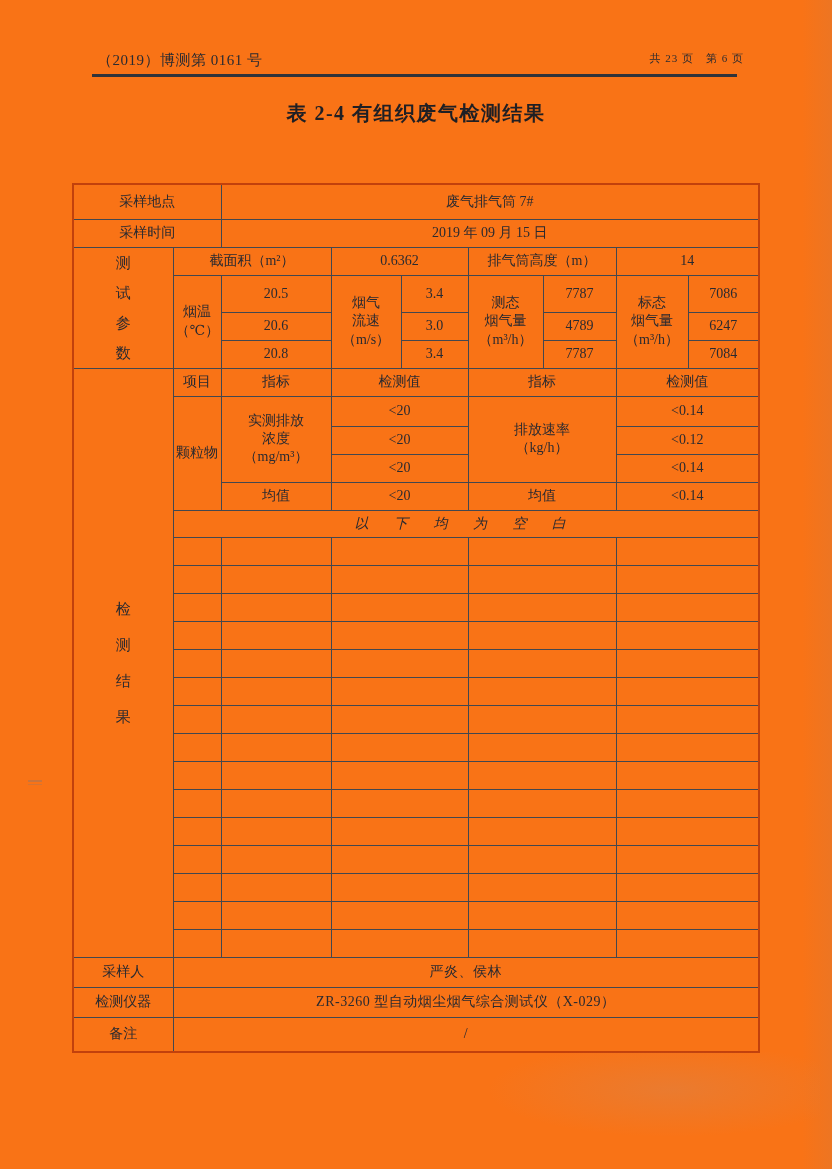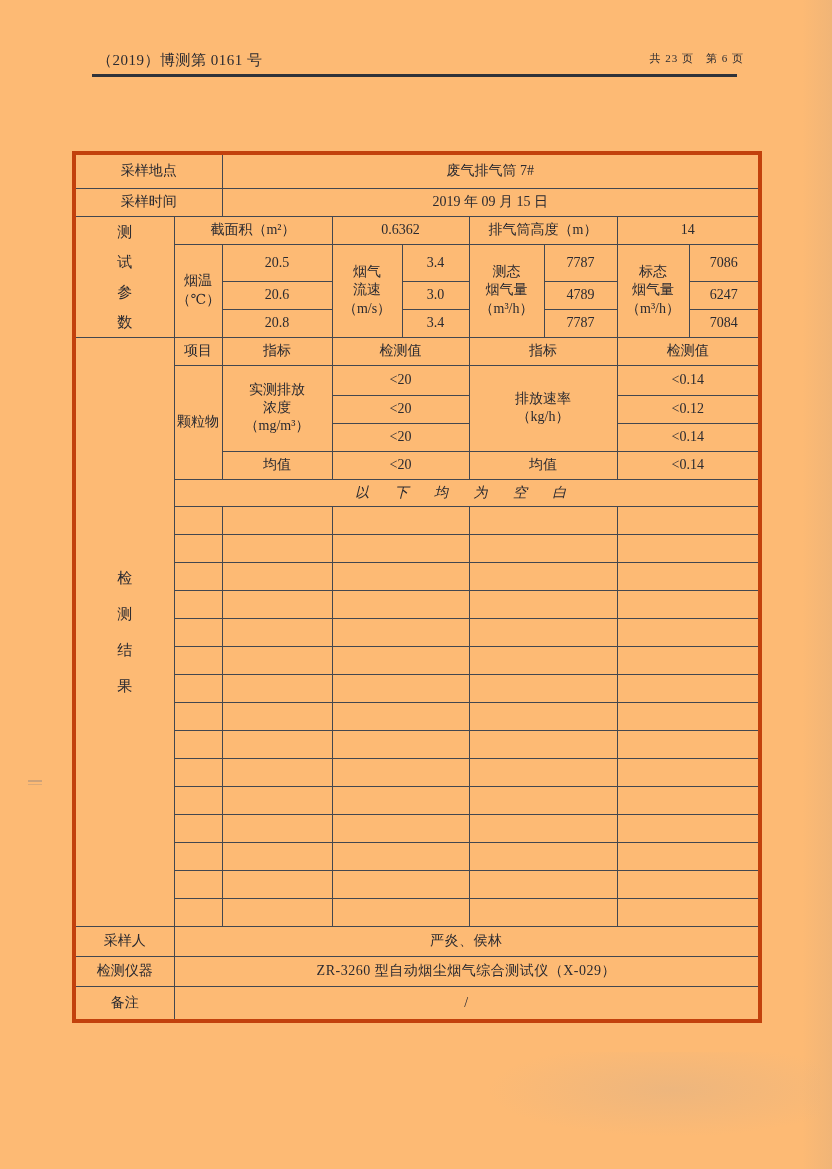--- a/index.html
+++ b/index.html
@@ -1,20 +1,20 @@
 <!DOCTYPE html>
 <html><head>
 <meta charset="utf-8">
 <style>
   * { margin:0; padding:0; box-sizing:border-box; }
   html,body { background:#ffffff; }
   .page {
     position:relative;
     width:832px; height:1169px;
-    background:#fdba74;
+    background:#f97316;
     font-family:"Liberation Serif","DejaVu Serif",serif;
     color:#26262c;
     overflow:hidden;
   }
   
   .shade-right {
     position:absolute; top:0; right:0; width:30px; height:100%;
     background:linear-gradient(to left, rgba(130,134,144,0.10), rgba(130,134,144,0));
   }
   .smudge-bottom {
@@ -48,37 +48,38 @@
     width:686px;
     border-collapse:collapse; table-layout:fixed;
     font-size:14px; color:#2a2a30;
   }
   table.report td {
     border:1px solid #43474f;
     text-align:center; vertical-align:middle;
     padding:0 2px;
     overflow:hidden;
   }
-  table.report { border:4px solid #c2410c; }
+  table.report { border:2px solid #c2410c;margin-top:32px; }
   tr.h35 { height:35px; } tr.h28 { height:28px; } tr.h27 { height:27px; }
   tr.h30 { height:30px; } tr.h33 { height:35px; }
   .ml { white-space:pre-line; line-height:1.3; }
   .vsec { white-space:pre-line; line-height:30px; font-size:15px; }
   .vsec2 { white-space:pre-line; line-height:36px; font-size:15px; }
   .blank-note { letter-spacing:11px;font-style:italic; }
   .lt { letter-spacing:0.5px; }
 </style>
 </head>
 <body>
 
 <div class="page">
 
   <div class="doc-number">（2019）博测第 0161 号</div>
   <div class="page-count">共 23 页　第 6 页</div>
   <div class="header-rule"></div>
+  <div class="page-title">表 2-4 有组织废气检测结果</div>
 
   <table class="report">
     <colgroup>
       <col style="width:100px">
         <col style="width:48px">
         <col style="width:110px">
       <col style="width:70px">
         <col style="width:67px">
         <col style="width:75px">
       <col style="width:73px">

